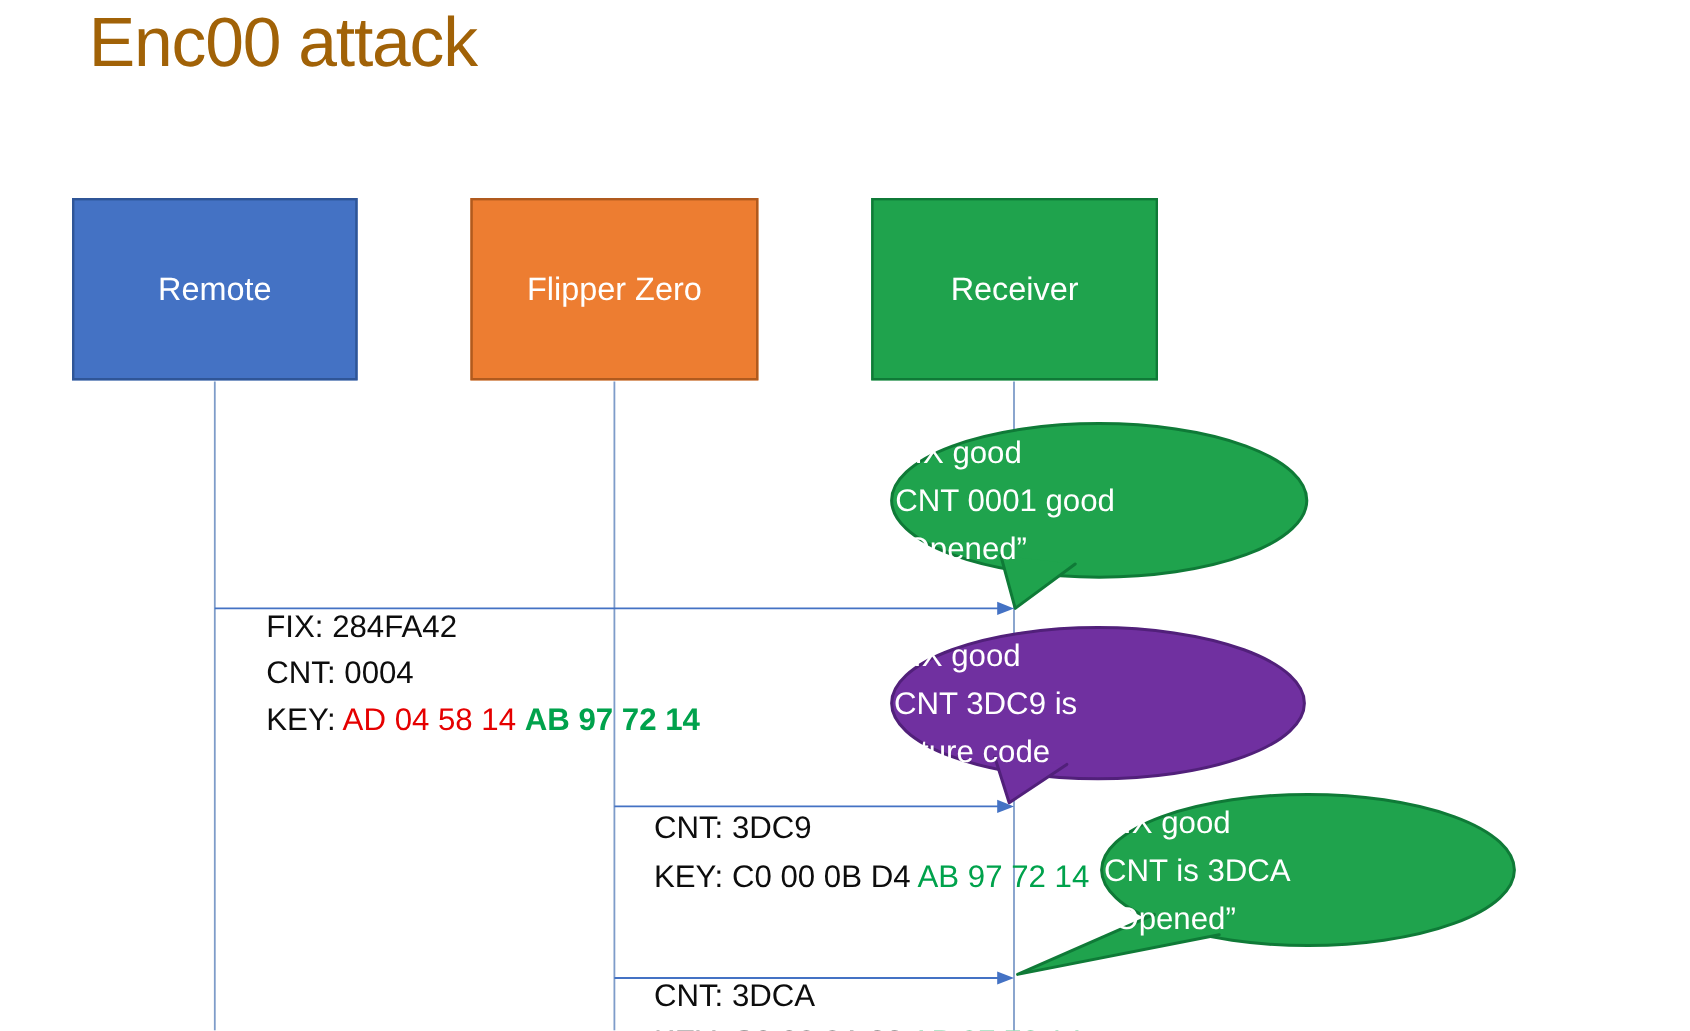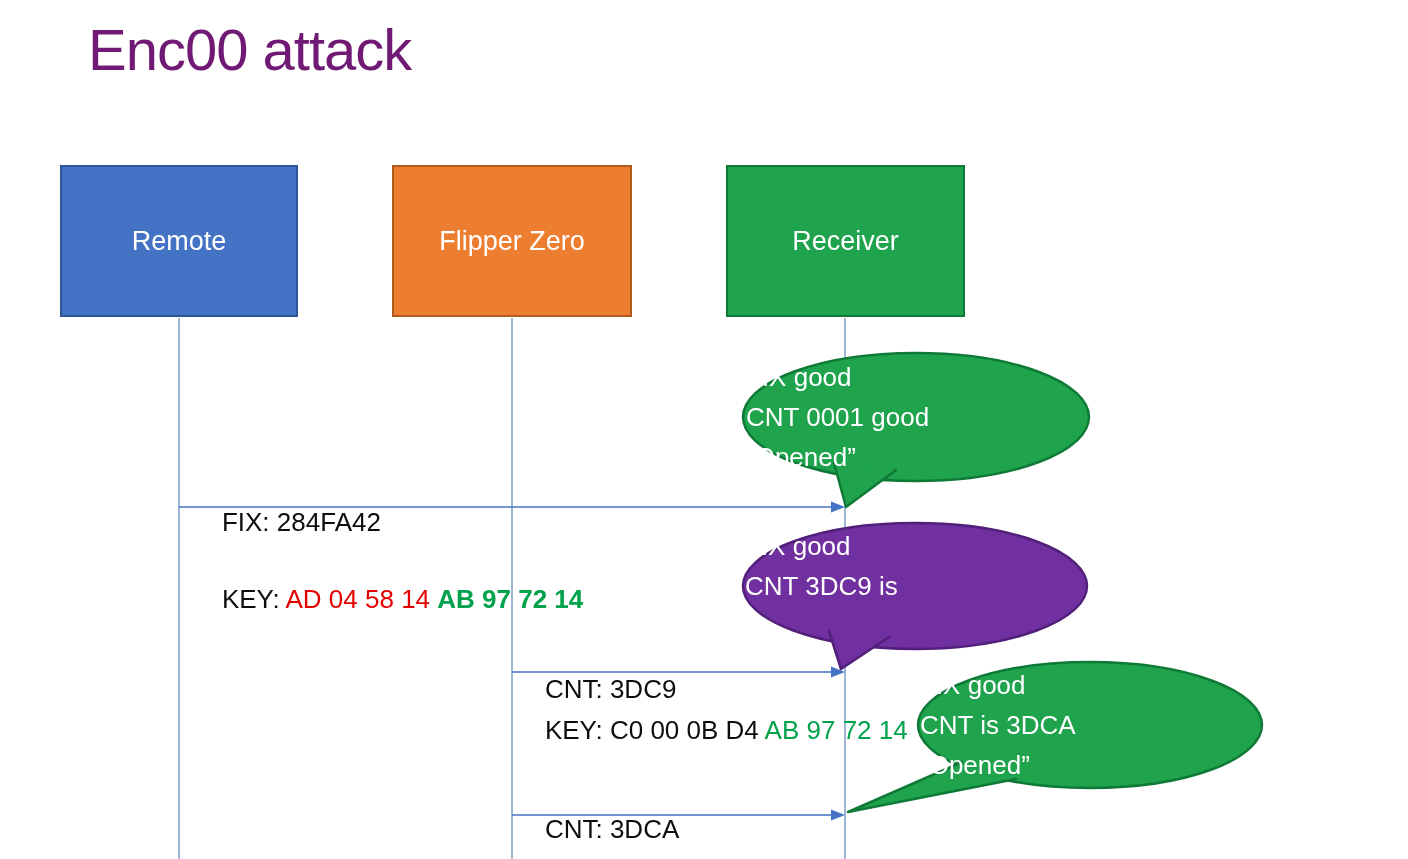--- a/index.html
+++ b/index.html
@@ -1,19 +1,19 @@
 <!DOCTYPE html>
 <html style="--remote-fill: #4472C4; --remote-border: #2F5597; --flipper-fill: #ED7D31; --flipper-border: #B05A1E; --green-fill: #1FA34D; --green-border: #0F7A37; --purple-fill: #7030A0; --purple-border: #51207A; --arrow: #4472C4; --lifeline: #7E9CC9; --key-red: #E50000; --key-green: #00A24C;"><head>
 <meta charset="utf-8">
 <style>
   html,body{margin:0;padding:0;background:#fff;}
   .stage{position:relative;width:1408px;height:859px;background:#ffffff;overflow:hidden;
          font-family:"Liberation Sans",sans-serif;}
-  .title{position:absolute;left:74px;top:2px;margin:14px;font-size:58px;font-weight:400;
-         color:#701a75;letter-spacing:-1px;}
+  .title{position:absolute;left:74px;top:2px;margin:0;font-size:58px;font-weight:400;
+         color:#a16207;letter-spacing:-1px;}
   .actor{position:absolute;top:165px;height:152px;display:flex;align-items:center;
          justify-content:center;color:#ffffff;font-size:27px;box-sizing:border-box;}
   .actor-remote{left:60px;width:238px;background:var(--remote-fill);border:2px solid var(--remote-border);}
   .actor-flipper{left:392px;width:240px;background:var(--flipper-fill);border:2px solid var(--flipper-border);text-align:right;}
   .actor-receiver{left:726px;width:239px;background:var(--green-fill);border:2px solid var(--green-border);text-align:right;}
   svg.overlay{position:absolute;left:0;top:0;}
   .msg{position:absolute;font-size:26px;color:#0d0d0d;white-space:pre;}
   .msg .red{color:var(--key-red);}
   .msg .green{color:var(--key-green);}
   .msg .bold{font-weight:700;}
@@ -58,20 +58,23 @@
     <ellipse cx="915" cy="586" rx="172" ry="63" style="fill:var(--purple-fill);stroke:var(--purple-border);stroke-width:2.5"></ellipse>
     <path d="M 829 631 L 841 669 L 889 637" style="fill:var(--purple-fill);stroke:var(--purple-border);stroke-width:2.5;stroke-linejoin:round;stroke-linecap:round"></path>
 
     <ellipse cx="1090" cy="725" rx="172" ry="63" style="fill:var(--green-fill);stroke:var(--green-border);stroke-width:2.5"></ellipse>
     <path d="M 962 762 L 848 812 L 1016 779" style="fill:var(--green-fill);stroke:var(--green-border);stroke-width:2.5;stroke-linejoin:round;stroke-linecap:round"></path>
   </svg>
 
   <div class="msg" style="left:193px;top:476px">
     <span>FIX: 284FA42</span>
   </div>
+  <div class="msg" style="left:193px;top:514px">
+    <span>CNT: 0004</span>
+  </div>
   <div class="msg" style="left:193px;top:553px">
     <span>KEY: </span><span class="red">AD 04 58 14 </span><span class="green bold">AB 97 72 14</span>
   </div>
 
   <div class="msg" style="left:516px;top:643px">
     <span>CNT: 3DC9</span>
   </div>
   <div class="msg" style="left:516px;top:684px">
     <span>KEY: C0 00 0B D4 </span><span class="green">AB 97 72 14</span>
   </div>
@@ -84,20 +87,21 @@
   </div>
 
   <div class="callout-text" style="left:746px;top:357px">
     <div>FIX good</div>
     <div>CNT 0001 good</div>
     <div>“Opened”</div>
   </div>
   <div class="callout-text" style="left:745px;top:526px">
     <div>FIX good</div>
     <div>CNT 3DC9 is</div>
+    <div>future code</div>
   </div>
   <div class="callout-text" style="left:920px;top:665px">
     <div>FIX good</div>
     <div>CNT is 3DCA</div>
     <div>“Opened”</div>
   </div>
 
 </div>
 
 </body></html>

